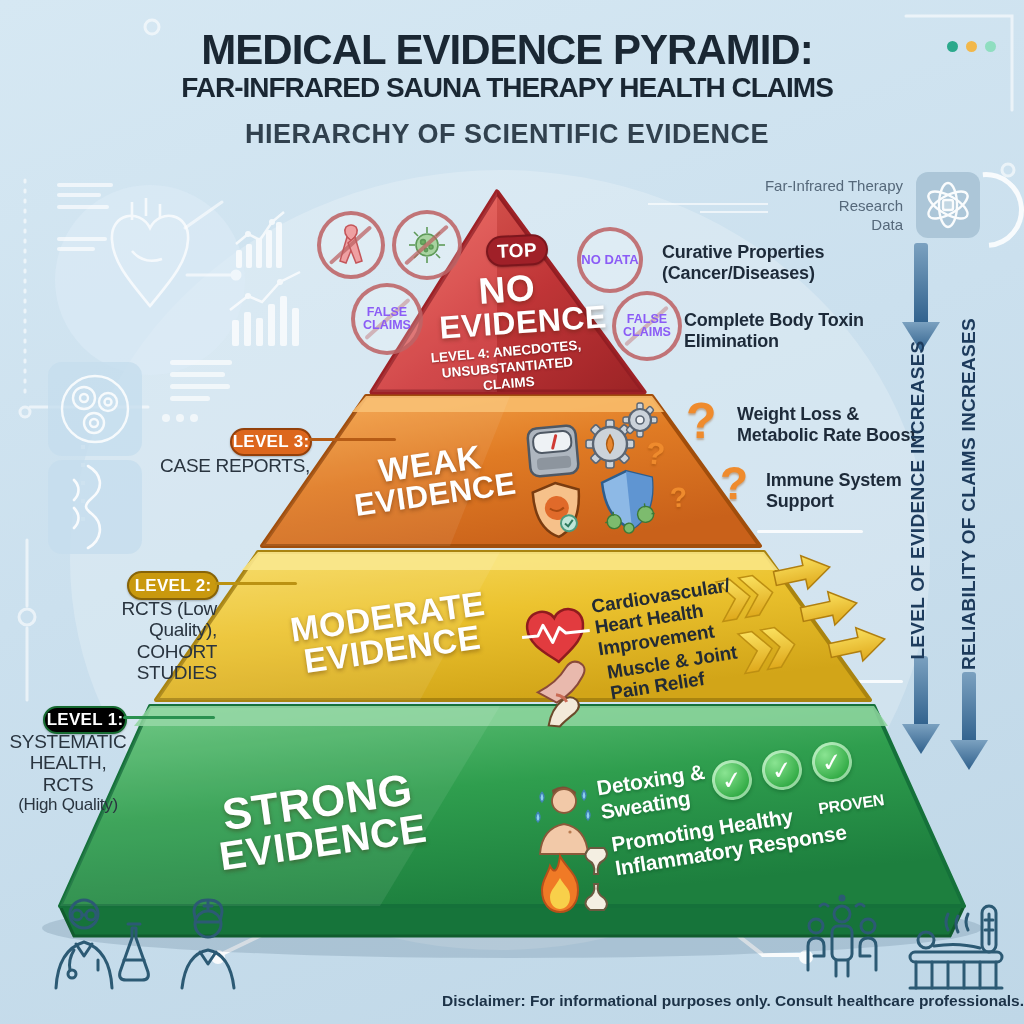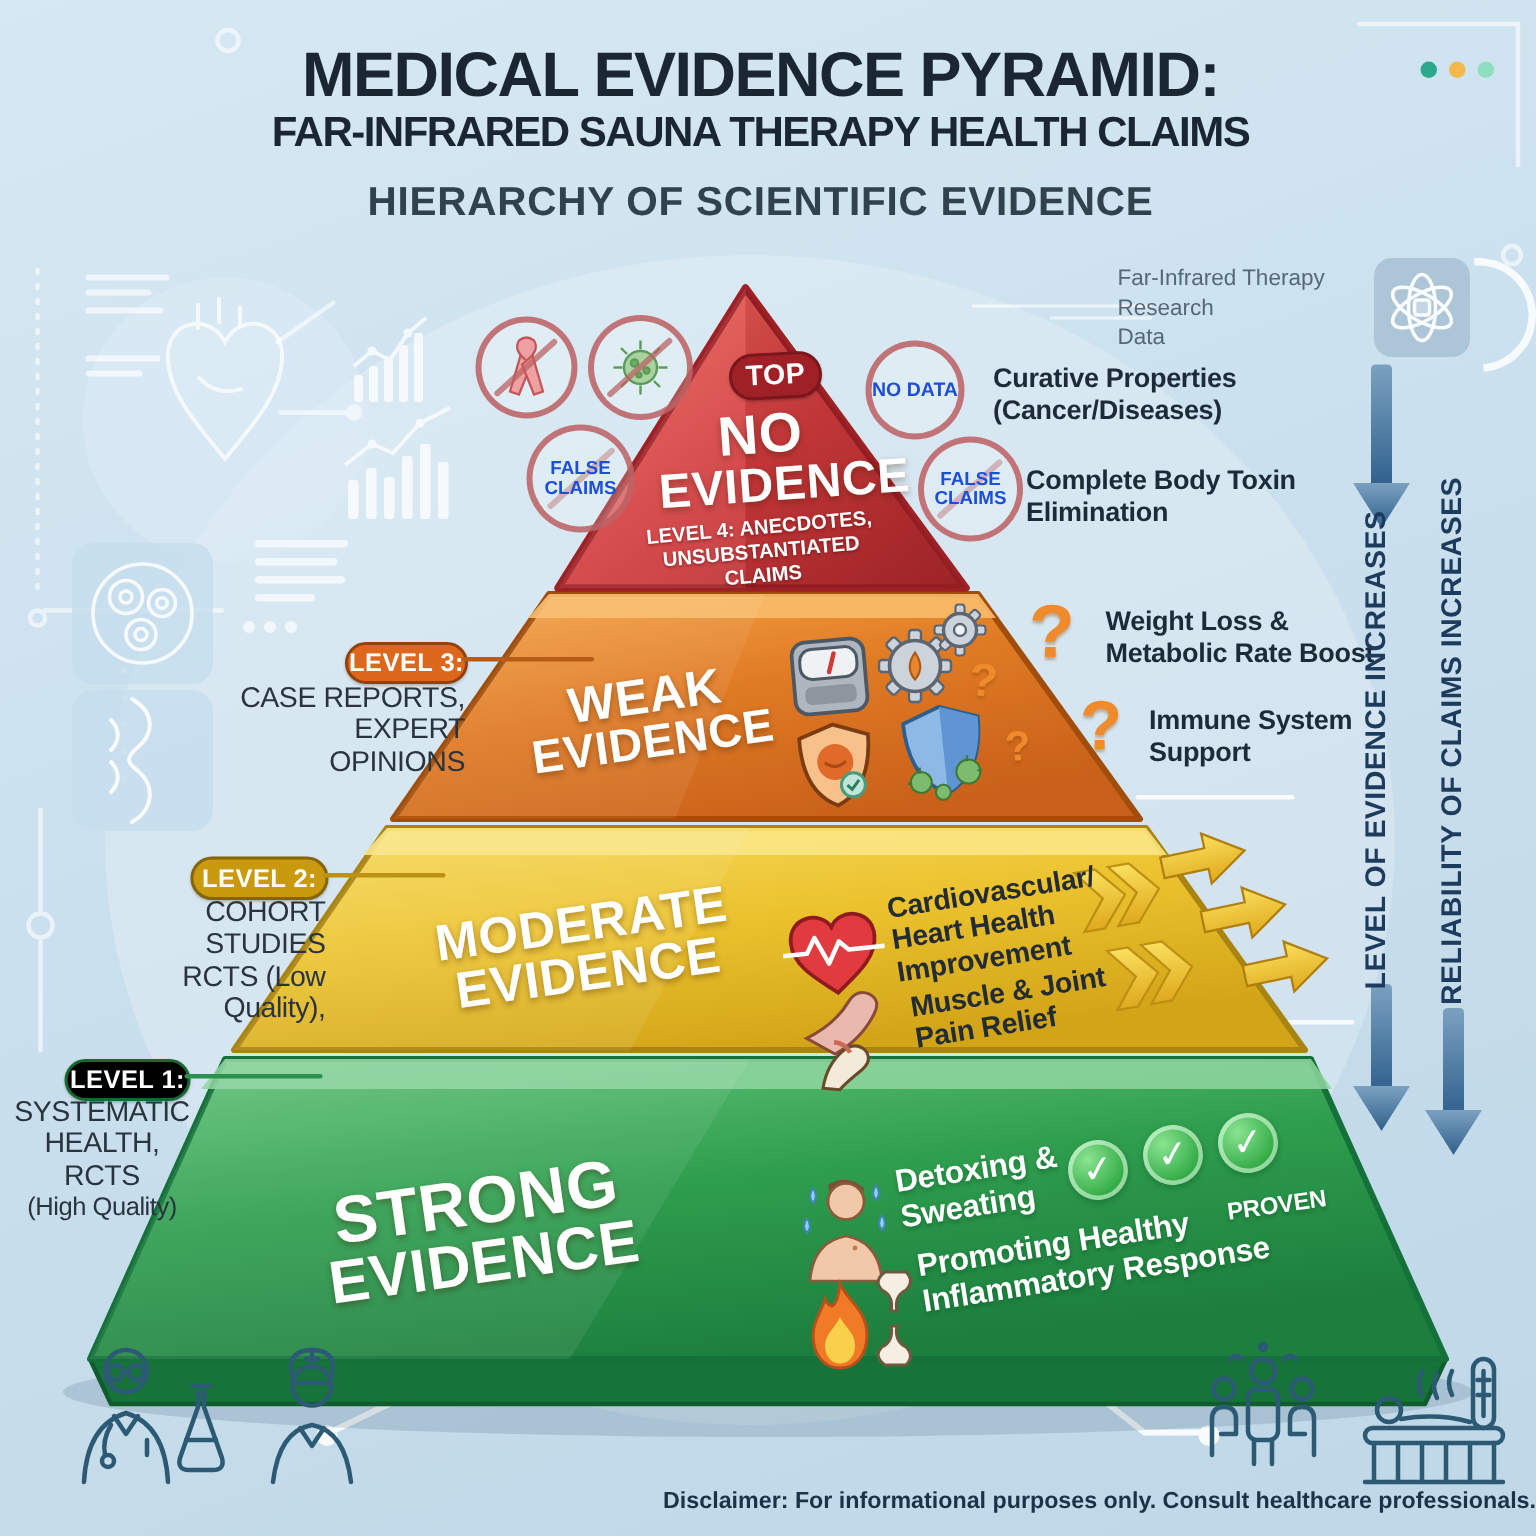--- a/index.html
+++ b/index.html
@@ -3,35 +3,35 @@
 <meta charset="utf-8">
 <style>
   html,body{margin:0;padding:0}
   body{width:1024px;height:1024px;position:relative;overflow:hidden;
        font-family:"Liberation Sans","DejaVu Sans",sans-serif;
        background:linear-gradient(160deg,#d6e8f3 0%,#cbe0ee 45%,#bfd7e7 100%);}
   .abs{position:absolute}
   svg{display:block;overflow:visible}
   .title{position:absolute;left:0;width:1014px;text-align:center;color:#1a2733;font-weight:800;letter-spacing:-1px}
   .subtitle{position:absolute;left:0;width:1014px;text-align:center;color:#31414e;font-weight:700;letter-spacing:.5px}
-  .note{position:absolute;color:#55687a;font-size:15px;line-height:1.3;font-weight:500}
+  .note{position:absolute;text-align:right;color:#55687a;font-size:15px;line-height:1.3;font-weight:500}
   .band-title{position:absolute;text-align:center;color:#fff;font-weight:800;line-height:.98;letter-spacing:.5px;
               text-shadow:0 2px 4px rgba(60,25,0,.38)}
   .band-sub{position:absolute;text-align:center;color:#fff;font-weight:800;font-size:13.5px;line-height:1.2;
             text-shadow:0 1px 2px rgba(80,10,10,.5)}
   .pill{position:absolute;display:flex;align-items:center;justify-content:center;color:#fff;font-weight:800;
         border-radius:999px;font-size:17px;letter-spacing:.3px;box-shadow:0 1px 2px rgba(0,0,0,.25)}
   .pill-line{position:absolute;height:3px;border-radius:2px}
   .side-label{position:absolute;text-align:right;font-weight:400;color:#29343f;font-size:19px;line-height:1.13;letter-spacing:-.3px}
   .claim{position:absolute;font-weight:800;color:#1d2a39;font-size:18px;line-height:1.14;letter-spacing:-.2px}
   .claim-band-dark{position:absolute;font-weight:800;color:#232b34;font-size:19px;line-height:1.12;letter-spacing:-.2px}
   .claim-band-light{position:absolute;font-weight:800;color:#fff;font-size:21px;line-height:1.12;letter-spacing:-.2px;
                     text-shadow:0 2px 3px rgba(0,60,25,.35)}
   .stamp{position:absolute;border-radius:50%;display:flex;align-items:center;justify-content:center;text-align:center;
-         font-weight:800;color:#1d4ed8;background:rgba(248,251,252,.22);line-height:1.05}
+         font-weight:800;color:#8b5cf6;background:rgba(248,251,252,.22);line-height:1.05}
   .stamp .slash{position:absolute;left:4%;top:47%;width:92%;height:4px;background:rgba(187,94,96,.72);border-radius:3px;
                 transform:rotate(-42deg)}
   .stamp span{position:relative;z-index:2}
   .qmark{position:absolute;font-weight:800;color:#ef8b2d;text-shadow:0 2px 2px rgba(150,75,10,.4)}
   .check{position:absolute;width:40px;height:40px;border-radius:50%;
          background:radial-gradient(circle at 35% 30%,#8ae492,#2aa63e 75%);
          box-shadow:inset 0 0 0 3px rgba(236,255,240,.55),0 2px 4px rgba(0,60,20,.3);
          color:#fff;font-weight:800;display:flex;align-items:center;justify-content:center;font-size:25px;transform:rotate(-8deg)}
   .vaxis{position:absolute;font-weight:800;color:#1d3b5c;text-align:center;white-space:nowrap;letter-spacing:.3px}
   .dot{position:absolute;width:11px;height:11px;border-radius:50%}
@@ -310,21 +310,20 @@
   <span>FALSE CLAIMS</span>
 </div>
 
 <div class="claim" style="left:662px;top:242px;width:200px">Curative Properties (Cancer/Diseases)</div>
 <div class="claim" style="left:684px;top:310px;width:180px">Complete Body Toxin Elimination</div>
 
 <div class="pill" style="left:230px;top:428px;width:78px;height:24px;background:#dd671d;border:2.5px solid #93400a">LEVEL 3:</div>
 <div class="pill-line" style="left:308px;top:438px;width:88px;background:#b65c16"></div>
 <div class="side-label" style="left:148px;top:455px;width:162px">
   <div>CASE REPORTS,</div>
-  <div>EXPERT OPINIONS</div>
 </div>
 <div class="band-title" style="left:352px;top:448px;width:160px;font-size:33px;transform:rotate(-8deg)">
   <div>WEAK</div>
   <div style="font-size:31px">EVIDENCE</div>
 </div>
 
 <div class="abs" style="left:526px;top:424px;transform:rotate(-5deg)">
   <svg width="54" height="54" viewBox="0 0 54 54">
     <rect x="3" y="3" width="48" height="48" rx="9" fill="#aeb6bf" stroke="#4e5864" stroke-width="2.5"></rect>
     <rect x="8" y="8" width="38" height="20" rx="8" fill="#eef2f5" stroke="#4e5864" stroke-width="2"></rect>
@@ -390,22 +389,22 @@
 <div class="qmark" style="left:670px;top:482px;font-size:28px;transform:rotate(-4deg)">?</div>
 <div class="qmark" style="left:686px;top:392px;font-size:50px">?</div>
 <div class="qmark" style="left:720px;top:456px;font-size:46px">?</div>
 
 <div class="claim" style="left:737px;top:404px;width:200px">Weight Loss &amp; Metabolic Rate Boost</div>
 <div class="claim" style="left:766px;top:470px;width:160px">Immune System Support</div>
 
 <div class="pill" style="left:127px;top:571px;width:88px;height:25px;background:#c9990e;border:2.5px solid #876409">LEVEL 2:</div>
 <div class="pill-line" style="left:215px;top:582px;width:82px;background:#bb9212"></div>
 <div class="side-label" style="left:55px;top:598px;width:162px">
+  <div>RCTS (Low Quality),</div>
   <div>COHORT STUDIES</div>
-  <div>RCTS (Low Quality),</div>
 </div>
 <div class="band-title" style="left:290px;top:600px;width:200px;font-size:34px;transform:rotate(-8deg)">
   <div>MODERATE</div>
   <div>EVIDENCE</div>
 </div>
 
 <div class="abs" style="left:520px;top:604px;transform:rotate(-6deg)">
   <svg width="72" height="62" viewBox="0 0 72 62">
     <path d="M36,14 C30,2 8,4 8,22 C8,38 24,48 36,58 C48,48 64,38 64,22 C64,4 42,2 36,14 Z" fill="#e23b3f" stroke="#8f1b1e" stroke-width="2.5"></path>
     <polyline points="2,30 18,30 24,20 32,38 40,24 46,30 70,30" stroke="#ffffff" stroke-width="3" fill="none" stroke-linejoin="round"></polyline>

